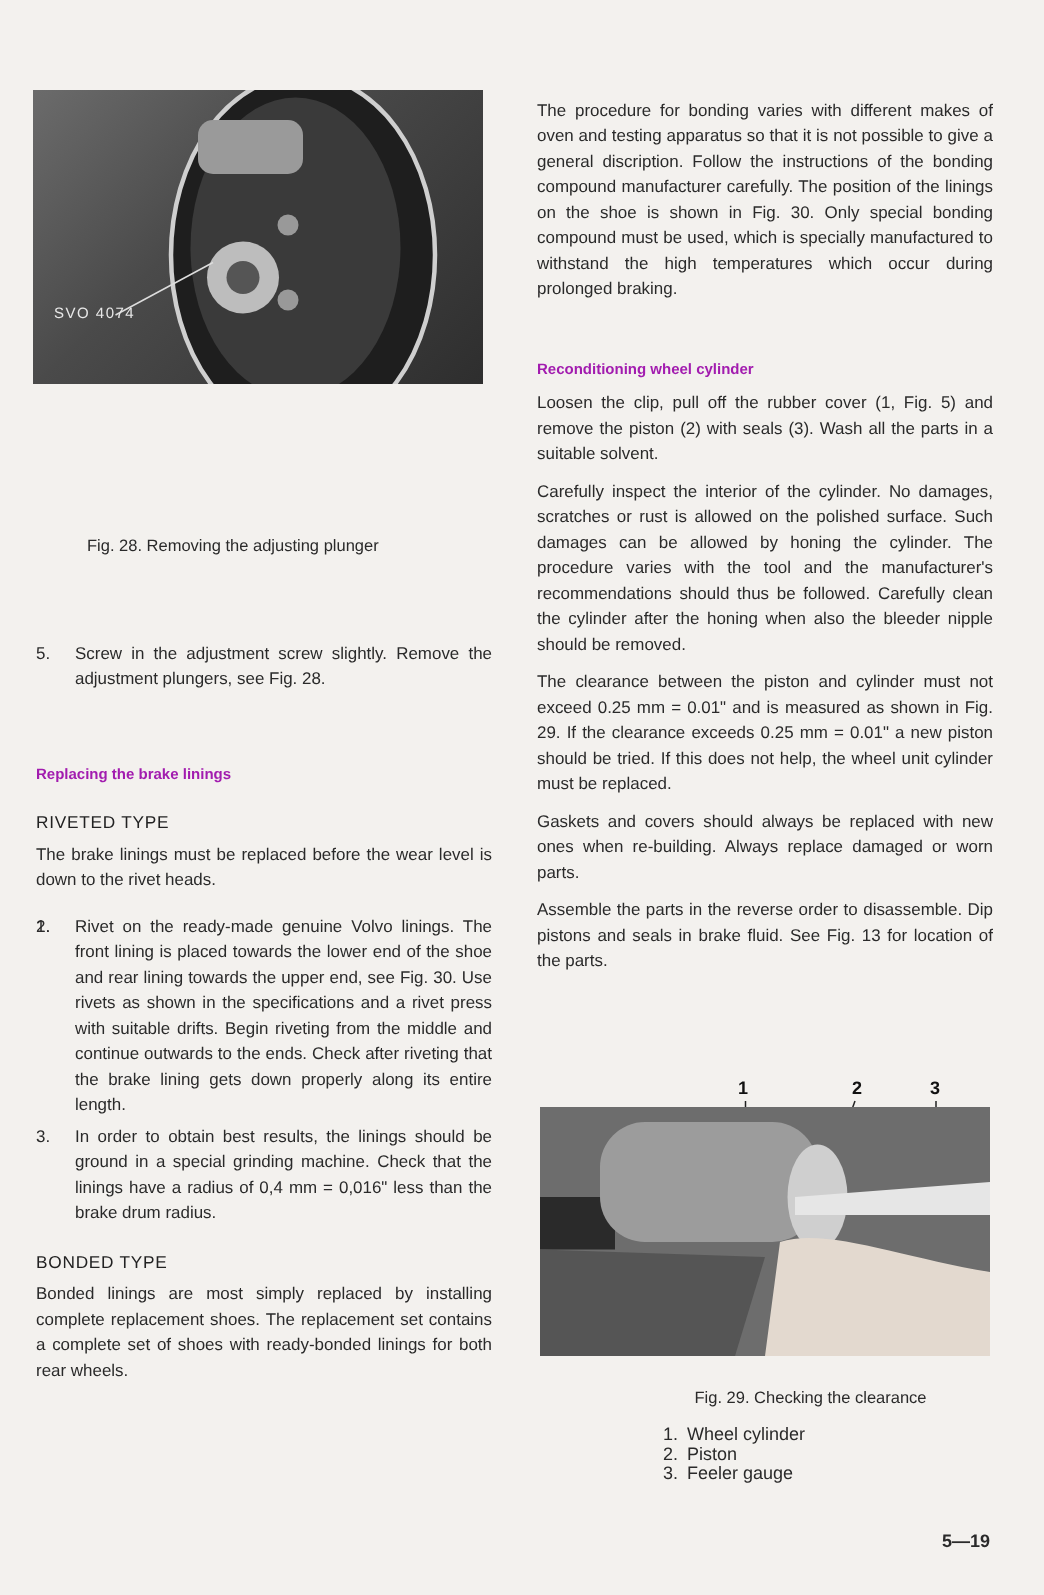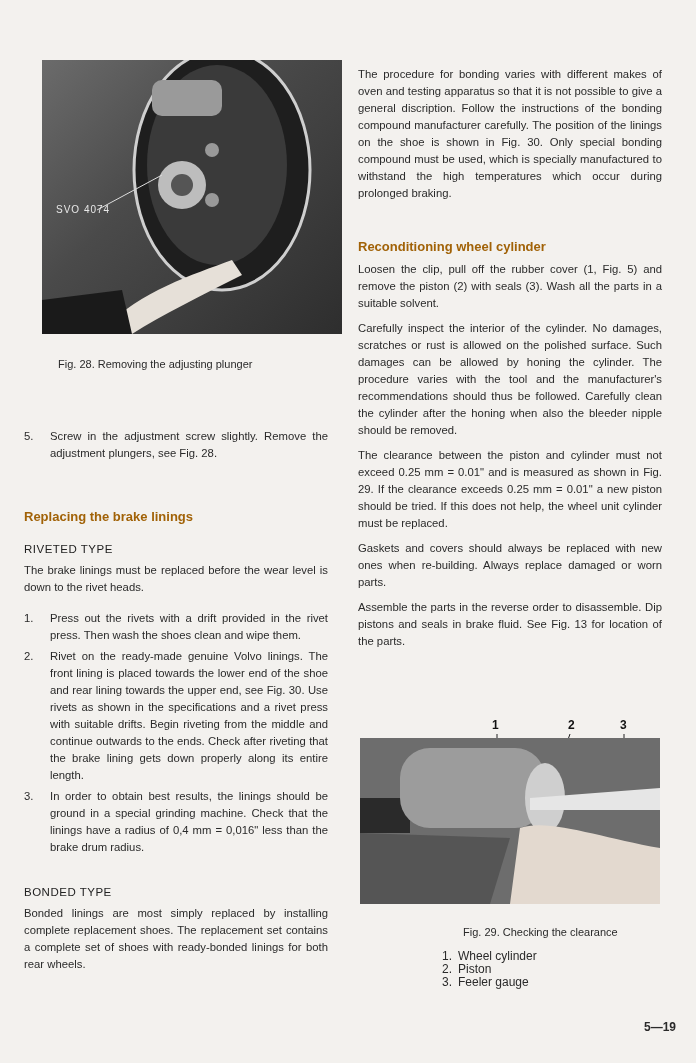--- a/index.html
+++ b/index.html
@@ -4,36 +4,36 @@
 <style>
   html, body { margin: 0; padding: 0; }
   body {
     width: 696px; height: 1063px; background: #f3f1ee; position: relative; overflow: hidden;
     font-family: "Liberation Sans", sans-serif; color: #2a2a2a;
   }
   .col { position: absolute; font-size: 11.3px; line-height: 17px; }
   .left { left: 24px; width: 304px; }
   .right { left: 358px; width: 304px; }
   p { margin: 0; text-align: justify; }
-  h2 { margin: 0; font-size: 13px; font-weight: bold; color: #a16207; }
+  h2 { margin: 0; font-size: 10px; font-weight: bold; color: #a21caf; }
   h3 { margin: 0; font-size: 11.5px; font-weight: normal; letter-spacing: 0.5px; color: #222; }
   ol.steps { list-style: none; margin: 0; padding: 0; }
   ol.steps li { position: relative; padding-left: 26px; text-align: justify; }
   ol.steps li .num { position: absolute; left: 0; top: 0; }
   .photo { position: absolute; background: #3a3a3a; overflow: hidden; }
   .caption { position: absolute; font-size: 11px; color: #2a2a2a; }
   .legend { position: absolute; font-size: 12px; line-height: 13px; }
   .legend .n { display: inline-block; width: 16px; }
-  .pageno { position: absolute; right: 20px; top: 1020px; font-size: 12px; font-weight: bold; }
+  .pageno { position: absolute; right: 36px; top: 1020px; font-size: 12px; font-weight: bold; }
   .callout { position: absolute; font-size: 12px; font-weight: bold; color: #111; }
 </style>
 </head>
 <body>
 
-<div class="photo" style="left:22px; top:60px; width:300px; height:274px; background:linear-gradient(135deg,#6b6b6b 0%,#4a4a4a 40%,#2e2e2e 100%);margin-left:20px;">
+<div class="photo" style="left:22px; top:60px; width:300px; height:196px; background:linear-gradient(135deg,#6b6b6b 0%,#4a4a4a 40%,#2e2e2e 100%);">
   <svg width="300" height="274">
     <ellipse cx="180" cy="110" rx="88" ry="120" fill="#1e1e1e" stroke="#cfcfcf" stroke-width="3"></ellipse>
     <ellipse cx="175" cy="105" rx="70" ry="100" fill="#3a3a3a"></ellipse>
     <rect x="110" y="20" width="70" height="36" rx="10" fill="#9a9a9a"></rect>
     <circle cx="140" cy="125" r="24" fill="#bdbdbd"></circle>
     <circle cx="140" cy="125" r="11" fill="#555"></circle>
     <circle cx="170" cy="90" r="7" fill="#999"></circle>
     <circle cx="170" cy="140" r="7" fill="#999"></circle>
     <path d="M60 270 C 100 230, 150 215, 190 200 L 200 215 C 160 235, 120 255, 90 274 Z" fill="#e6e0d8"></path>
     <path d="M0 240 L 80 230 L 90 274 L 0 274 Z" fill="#1a1a1a"></path>
@@ -49,32 +49,31 @@
       <span class="num">5.</span>
       <span>Screw in the adjustment screw slightly. Remove the adjustment plungers, see Fig. 28.</span>
     </li>
   </ol>
   <h2 style="margin-top:46px;">Replacing the brake linings</h2>
   <h3 style="margin-top:16px;">RIVETED TYPE</h3>
   <p style="margin-top:4px;">The brake linings must be replaced before the wear level is down to the rivet heads.</p>
   <ol class="steps" style="margin-top:14px;">
     <li style="margin-bottom:4px;">
       <span class="num">1.</span>
-      <span>Press out the rivets with a drift provided in the rivet press. Then wash the shoes clean and wipe them.</span>
     </li>
     <li style="margin-bottom:4px;">
       <span class="num">2.</span>
       <span>Rivet on the ready-made genuine Volvo linings. The front lining is placed towards the lower end of the shoe and rear lining towards the upper end, see Fig. 30. Use rivets as shown in the specifications and a rivet press with suitable drifts. Begin riveting from the middle and continue outwards to the ends. Check after riveting that the brake lining gets down properly along its entire length.</span>
     </li>
     <li>
       <span class="num">3.</span>
       <span>In order to obtain best results, the linings should be ground in a special grinding machine. Check that the linings have a radius of 0,4 mm = 0,016" less than the brake drum radius.</span>
     </li>
   </ol>
-  <h3 style="margin-top:28px;">BONDED TYPE</h3>
+  <h3 style="margin-top:16px;">BONDED TYPE</h3>
   <p style="margin-top:4px;">Bonded linings are most simply replaced by installing complete replacement shoes. The replacement set contains a complete set of shoes with ready-bonded linings for both rear wheels.</p>
 </div>
 
 <div class="col right" style="top:66px;">
   <p>The procedure for bonding varies with different makes of oven and testing apparatus so that it is not possible to give a general discription. Follow the instructions of the bonding compound manufacturer carefully. The position of the linings on the shoe is shown in Fig. 30. Only special bonding compound must be used, which is specially manufactured to withstand the high temperatures which occur during prolonged braking.</p>
   <h2 style="margin-top:36px;">Reconditioning wheel cylinder</h2>
   <p style="margin-top:6px;">Loosen the clip, pull off the rubber cover (1, Fig. 5) and remove the piston (2) with seals (3). Wash all the parts in a suitable solvent.</p>
   <p style="margin-top:8px;">Carefully inspect the interior of the cylinder. No damages, scratches or rust is allowed on the polished surface. Such damages can be allowed by honing the cylinder. The procedure varies with the tool and the manufacturer's recommendations should thus be followed. Carefully clean the cylinder after the honing when also the bleeder nipple should be removed.</p>
   <p style="margin-top:8px;">The clearance between the piston and cylinder must not exceed 0.25 mm = 0.01" and is measured as shown in Fig. 29. If the clearance exceeds 0.25 mm = 0.01" a new piston should be tried. If this does not help, the wheel unit cylinder must be replaced.</p>
   <p style="margin-top:8px;">Gaskets and covers should always be replaced with new ones when re-building. Always replace damaged or worn parts.</p>

